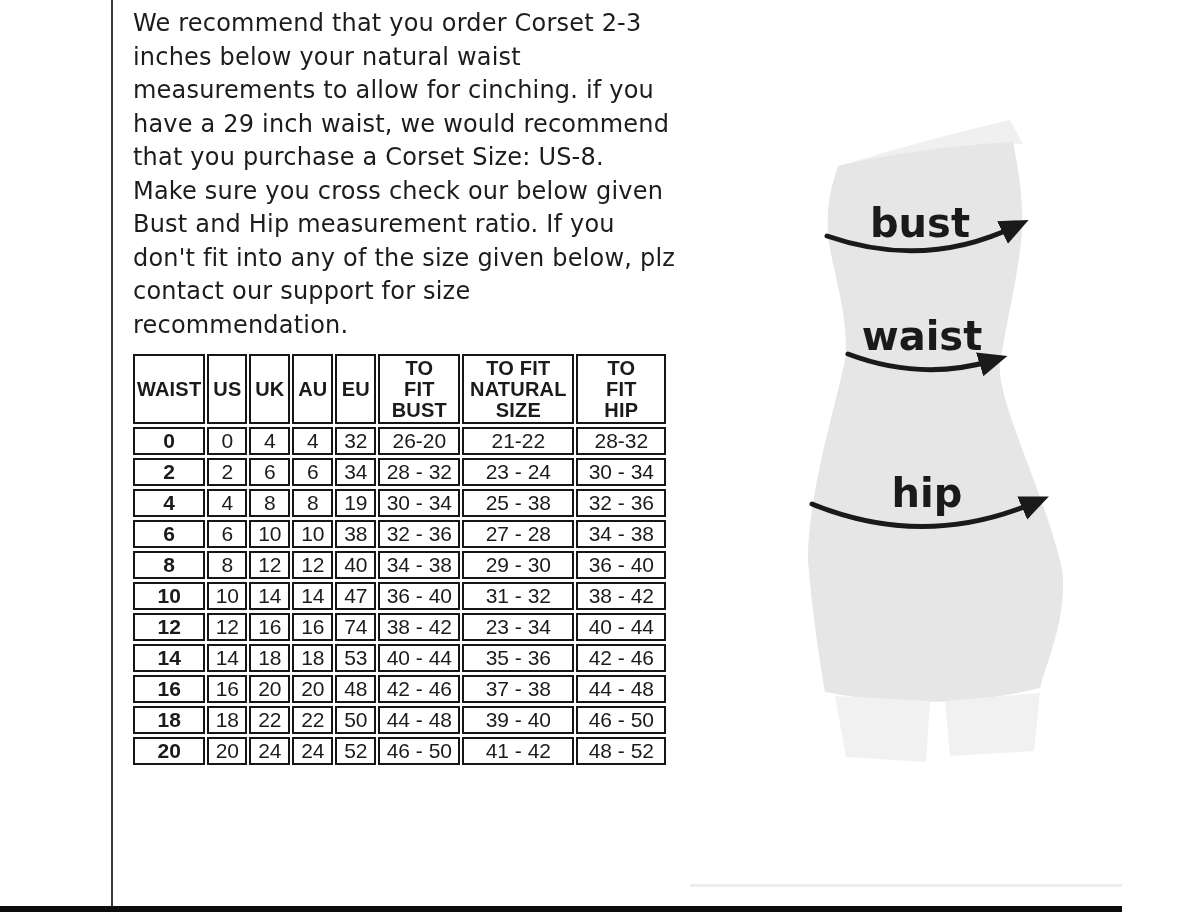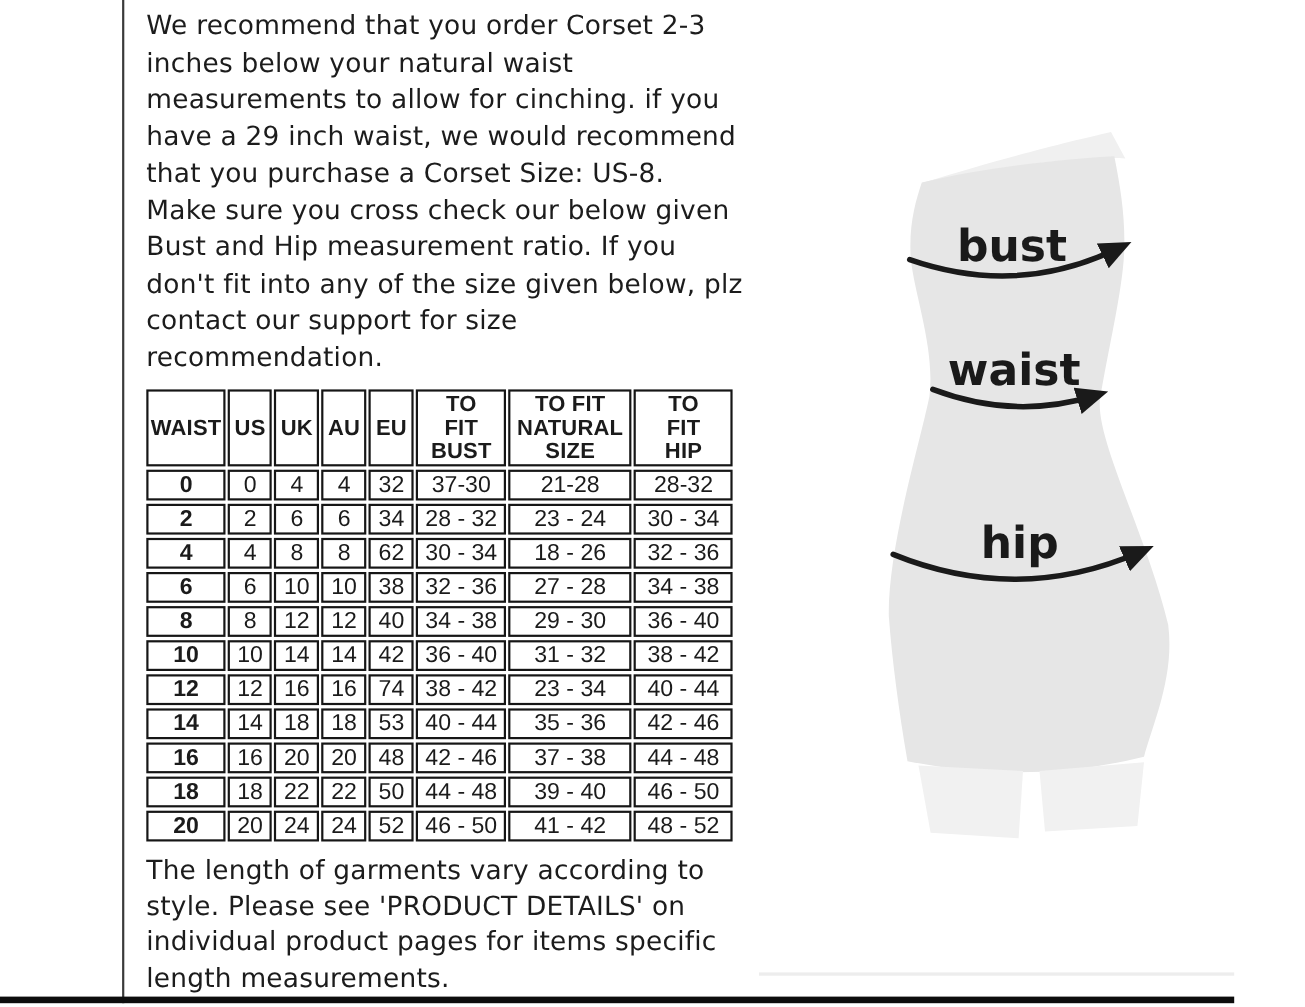--- a/index.html
+++ b/index.html
@@ -111,42 +111,42 @@
 HIP</th>
           </tr>
         </thead>
       <tbody>
           <tr>
             <td class="size-col">0</td>
             <td>0</td>
             <td>4</td>
             <td>4</td>
             <td>32</td>
-            <td>37-30</td>
-            <td>21-28</td>
+            <td>26-20</td>
+            <td>21-22</td>
             <td>28-32</td>
           </tr>
           <tr>
             <td class="size-col">2</td>
             <td>2</td>
             <td>6</td>
             <td>6</td>
             <td>34</td>
             <td>28 - 32</td>
             <td>23 - 24</td>
             <td>30 - 34</td>
           </tr>
           <tr>
             <td class="size-col">4</td>
             <td>4</td>
             <td>8</td>
             <td>8</td>
-            <td>62</td>
+            <td>19</td>
             <td>30 - 34</td>
-            <td>18 - 26</td>
+            <td>25 - 38</td>
             <td>32 - 36</td>
           </tr>
           <tr>
             <td class="size-col">6</td>
             <td>6</td>
             <td>10</td>
             <td>10</td>
             <td>38</td>
             <td>32 - 36</td>
             <td>27 - 28</td>
@@ -160,21 +160,21 @@
             <td>40</td>
             <td>34 - 38</td>
             <td>29 - 30</td>
             <td>36 - 40</td>
           </tr>
           <tr>
             <td class="size-col">10</td>
             <td>10</td>
             <td>14</td>
             <td>14</td>
-            <td>42</td>
+            <td>47</td>
             <td>36 - 40</td>
             <td>31 - 32</td>
             <td>38 - 42</td>
           </tr>
           <tr>
             <td class="size-col">12</td>
             <td>12</td>
             <td>16</td>
             <td>16</td>
             <td>74</td>
@@ -219,24 +219,20 @@
             <td>24</td>
             <td>52</td>
             <td>46 - 50</td>
             <td>41 - 42</td>
             <td>48 - 52</td>
           </tr>
         </tbody>
     </table>
   </div>
 
-  <div class="footer-text">The length of garments vary according to
-style. Please see 'PRODUCT DETAILS'  on
-individual product pages for items specific
-length measurements.</div>
 
   <svg class="figure-svg" width="406" height="700" viewBox="0 0 406 700">
     <defs>
       <marker id="ah" markerWidth="7" markerHeight="6" refX="3" refY="2.5" orient="auto" markerUnits="strokeWidth">
         <path d="M0,0 L5.8,2.5 L0,5 Z" fill="#1a1a1a"></path>
       </marker>
     </defs>
 
     <path d="M 60 66 C 130 44, 195 28, 230 20 L 243 44 C 200 42, 120 52, 62 68 Z" fill="#f0f0f0"></path>
 

